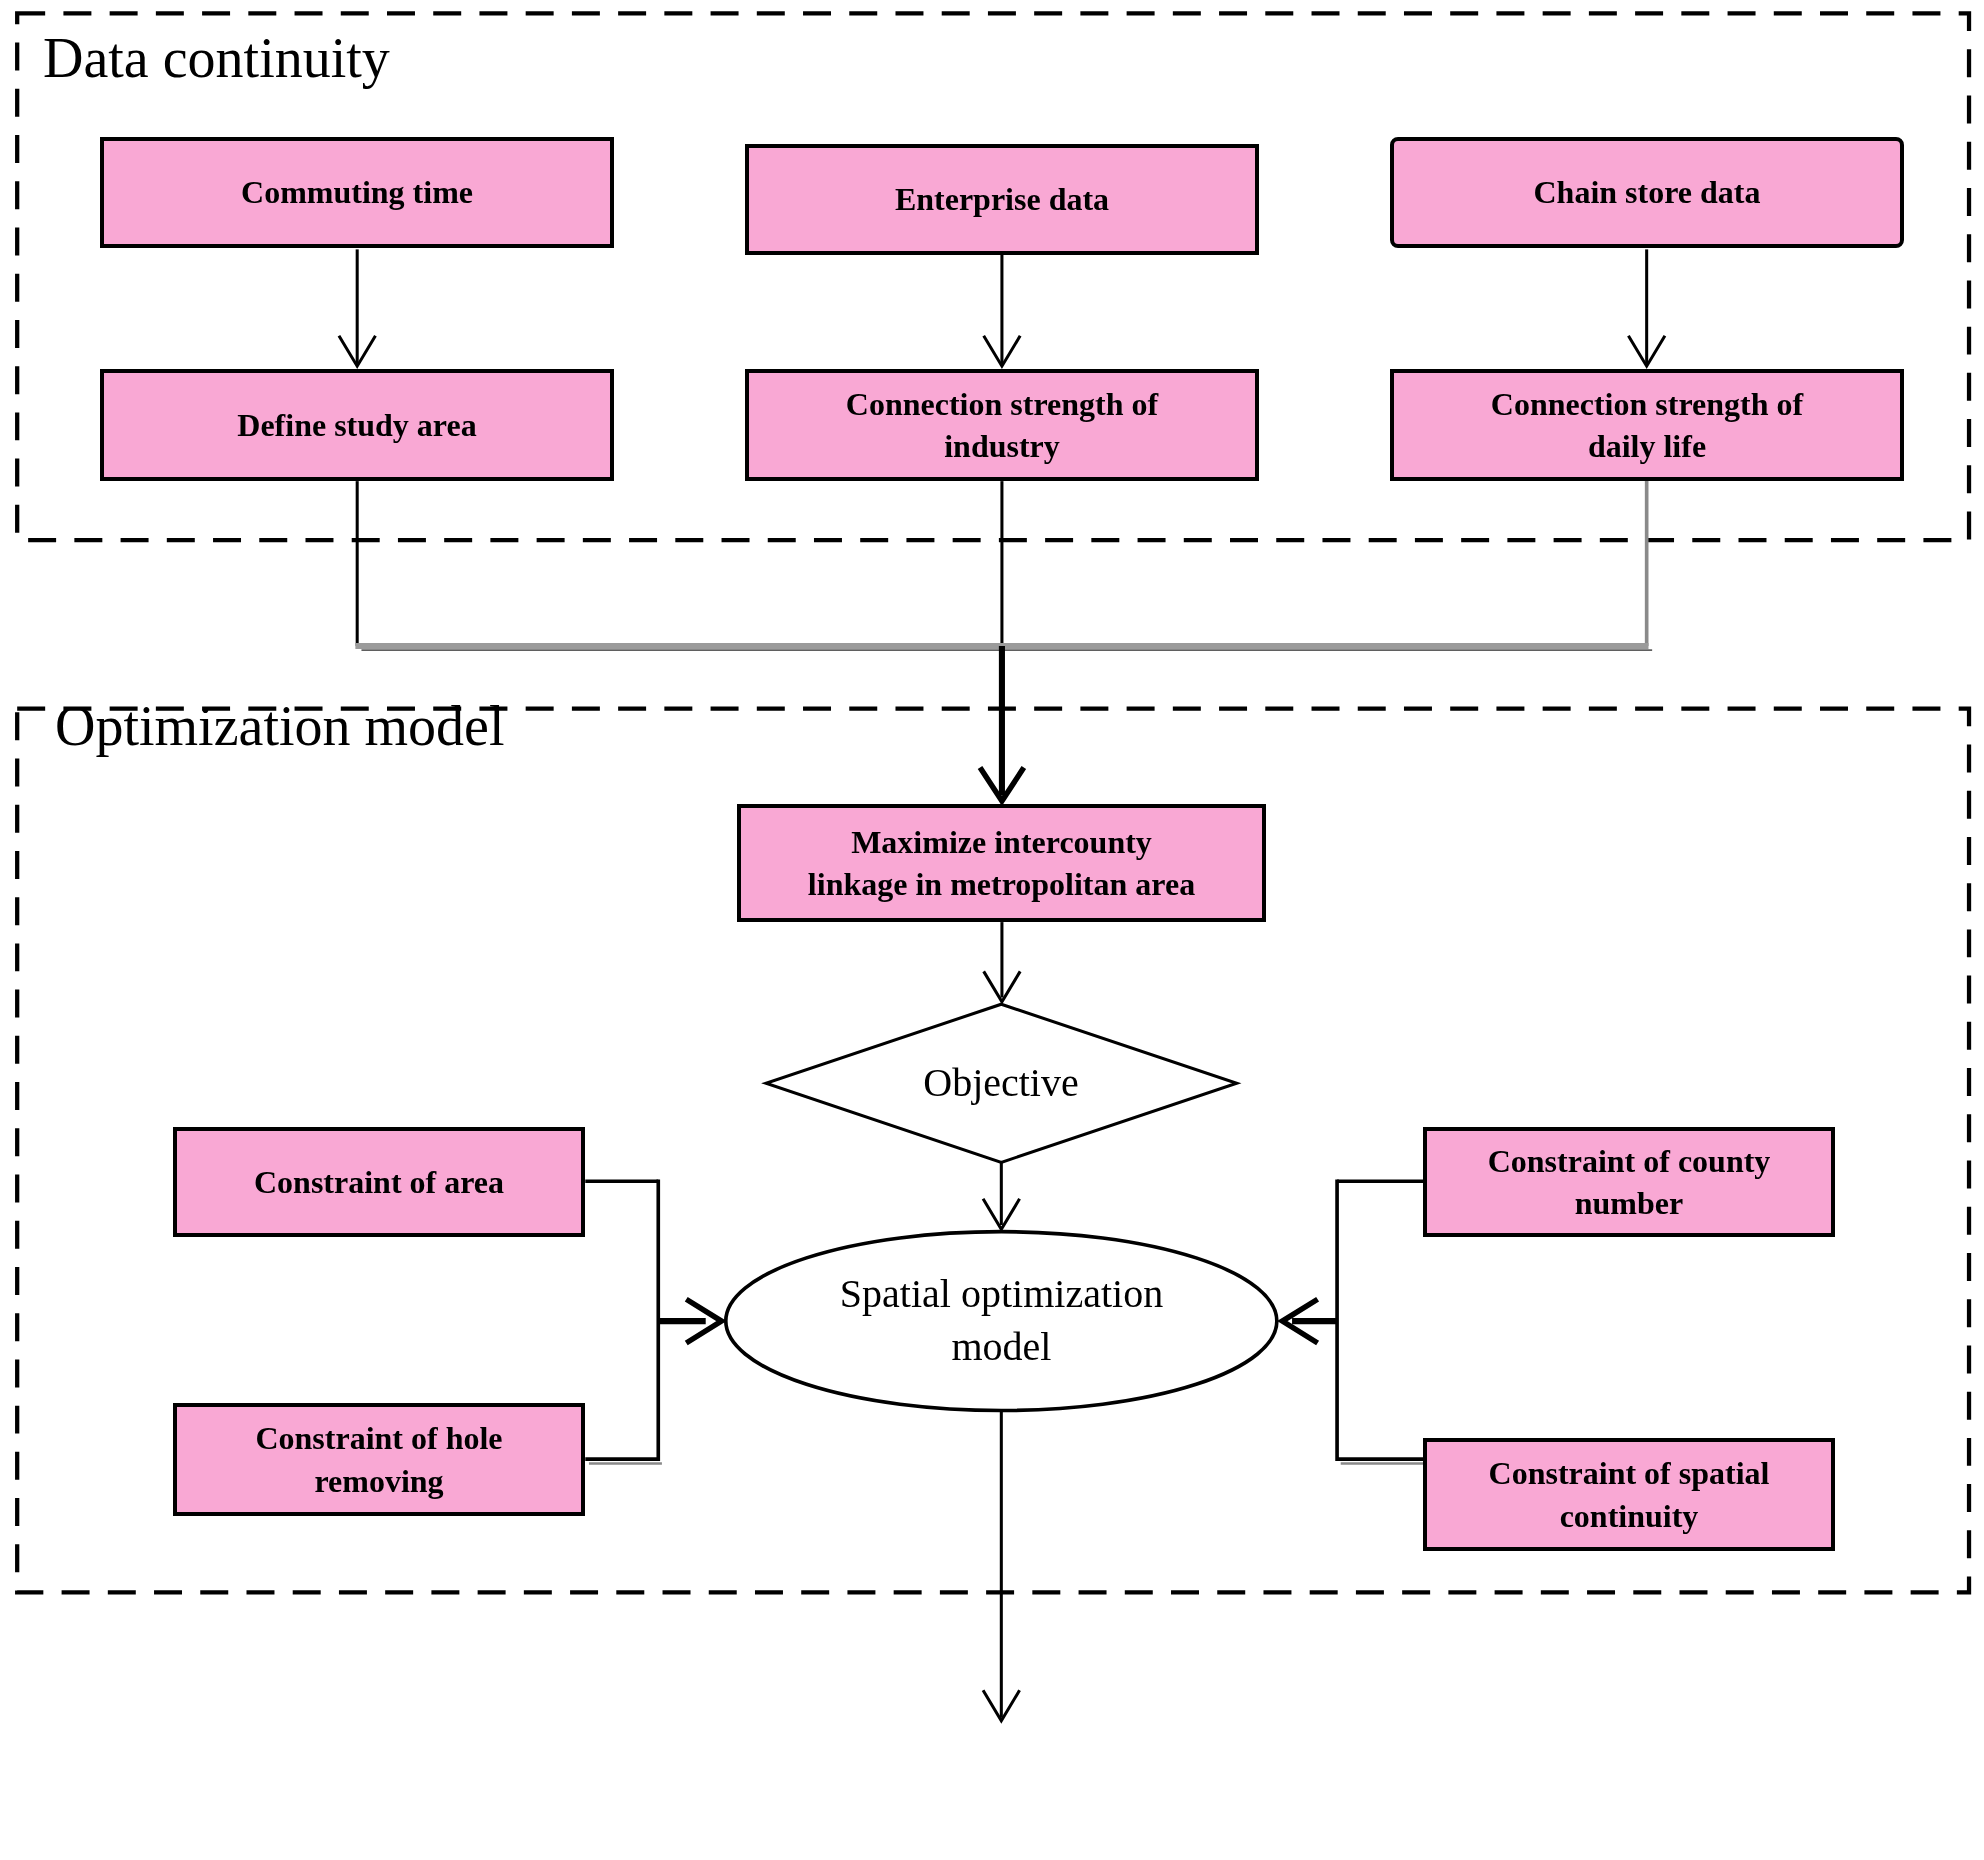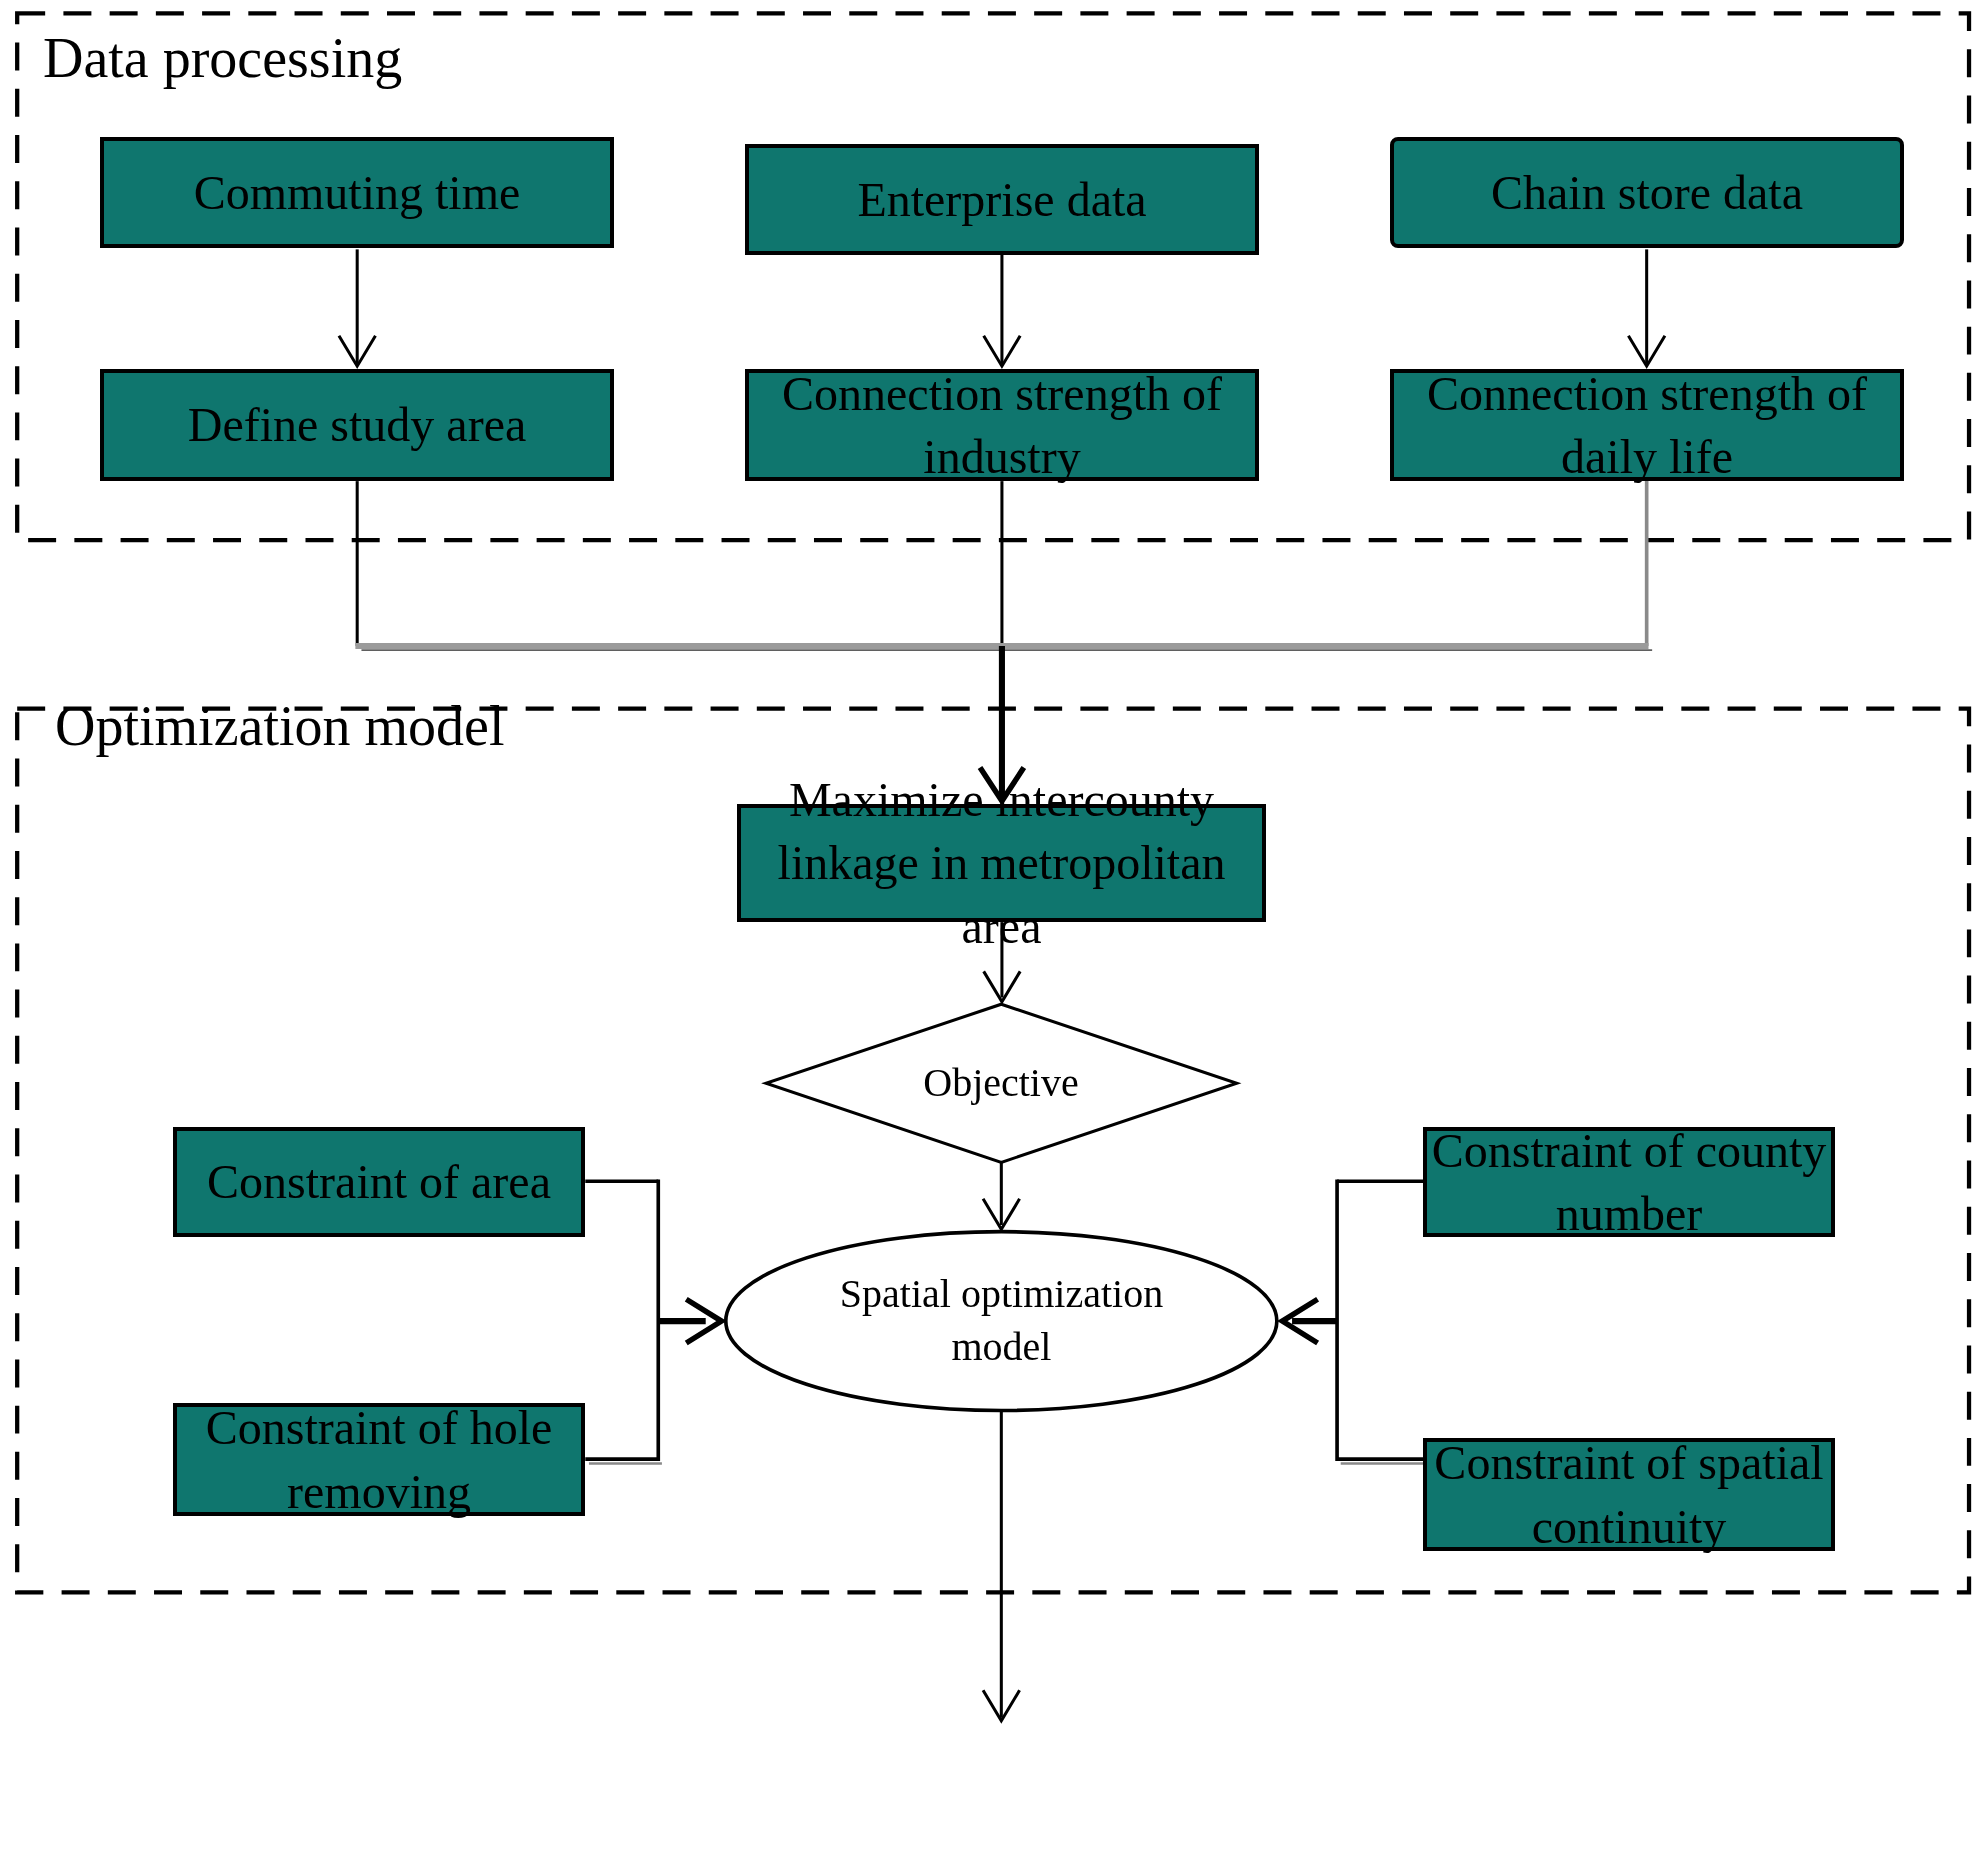--- a/index.html
+++ b/index.html
@@ -23,29 +23,30 @@
     position: absolute;
     z-index: 4;
     font-size: 56px;
     line-height: 1.1;
     white-space: nowrap;
   }
   .node {
     position: absolute;
     z-index: 3;
     box-sizing: border-box;
-    background: #0f766e;
+    background: #f9a8d4;
     border: 4.9px solid #000000;
     display: flex;
     flex-direction: column;
     align-items: center;
     justify-content: center;
     text-align: center;
-    font-size: 48px;
+    font-size: 32px;
     line-height: 1.32;
+    font-weight: bold;
   }
   .shape-text {
     position: absolute;
     z-index: 3;
     display: flex;
     flex-direction: column;
     align-items: center;
     justify-content: center;
     text-align: left;
     font-size: 40px;
@@ -120,21 +121,21 @@
     <line x1="2340" y1="2399" x2="2198" y2="2399" stroke="#000" stroke-width="6"></line>
     <line x1="2204" y1="2406" x2="2346" y2="2406" stroke="#8a8a8a" stroke-width="4"></line>
     <line x1="2198" y1="2172" x2="2124" y2="2172" stroke="#000" stroke-width="10"></line>
     <path d="M 2166 2136 L 2108 2172 L 2166 2208" fill="none" stroke="#000" stroke-width="9"></path>
 
     <polygon points="1646,1651 2033,1781 1646,1911 1259,1781" fill="#ffffff" stroke="#000000" stroke-width="5"></polygon>
 
     <ellipse cx="1646" cy="2172" rx="453" ry="147" fill="#ffffff" stroke="#000000" stroke-width="6"></ellipse>
   </svg>
 
-  <div class="section-label lbl-data">Data processing</div>
+  <div class="section-label lbl-data">Data continuity</div>
   <div class="section-label lbl-opt">Optimization model</div>
 
   <div class="node n-commuting">
     <div>Commuting time</div>
   </div>
   <div class="node n-enterprise">
     <div>Enterprise data</div>
   </div>
   <div class="node n-chainstore">
     <div>Chain store data</div>

